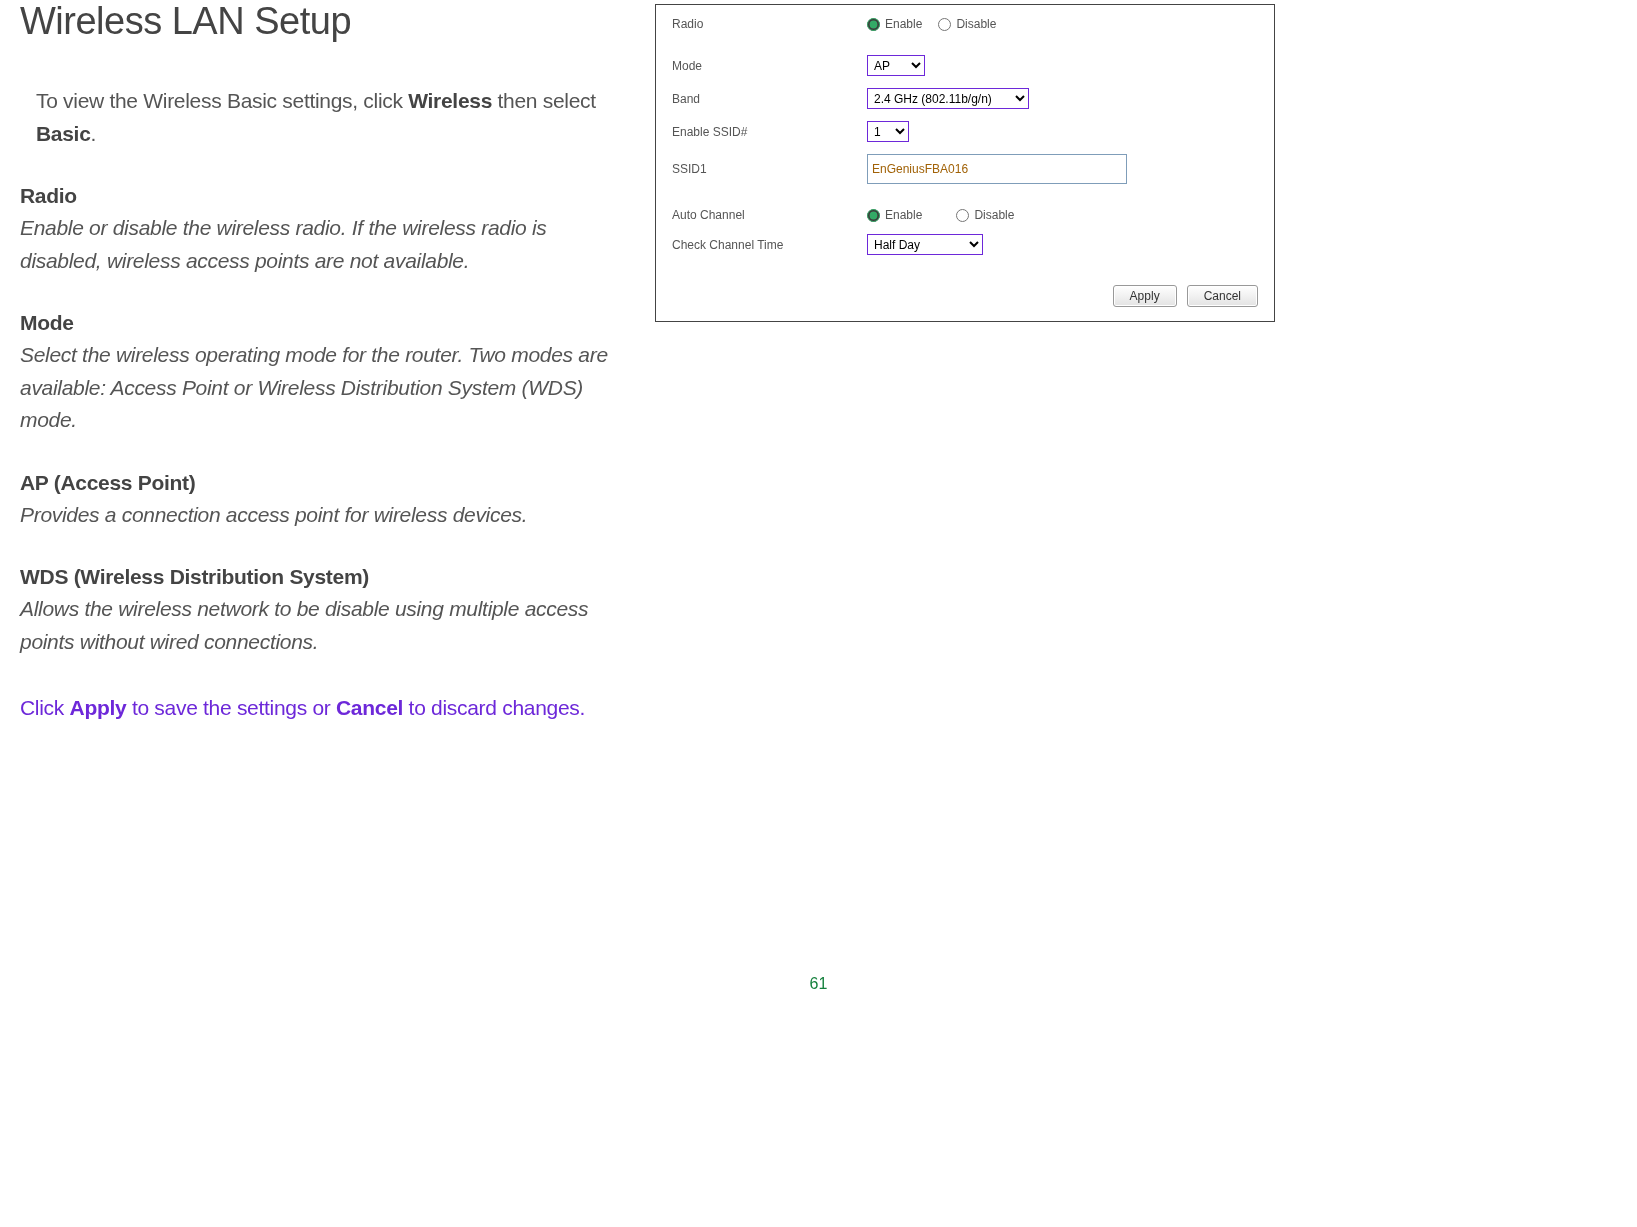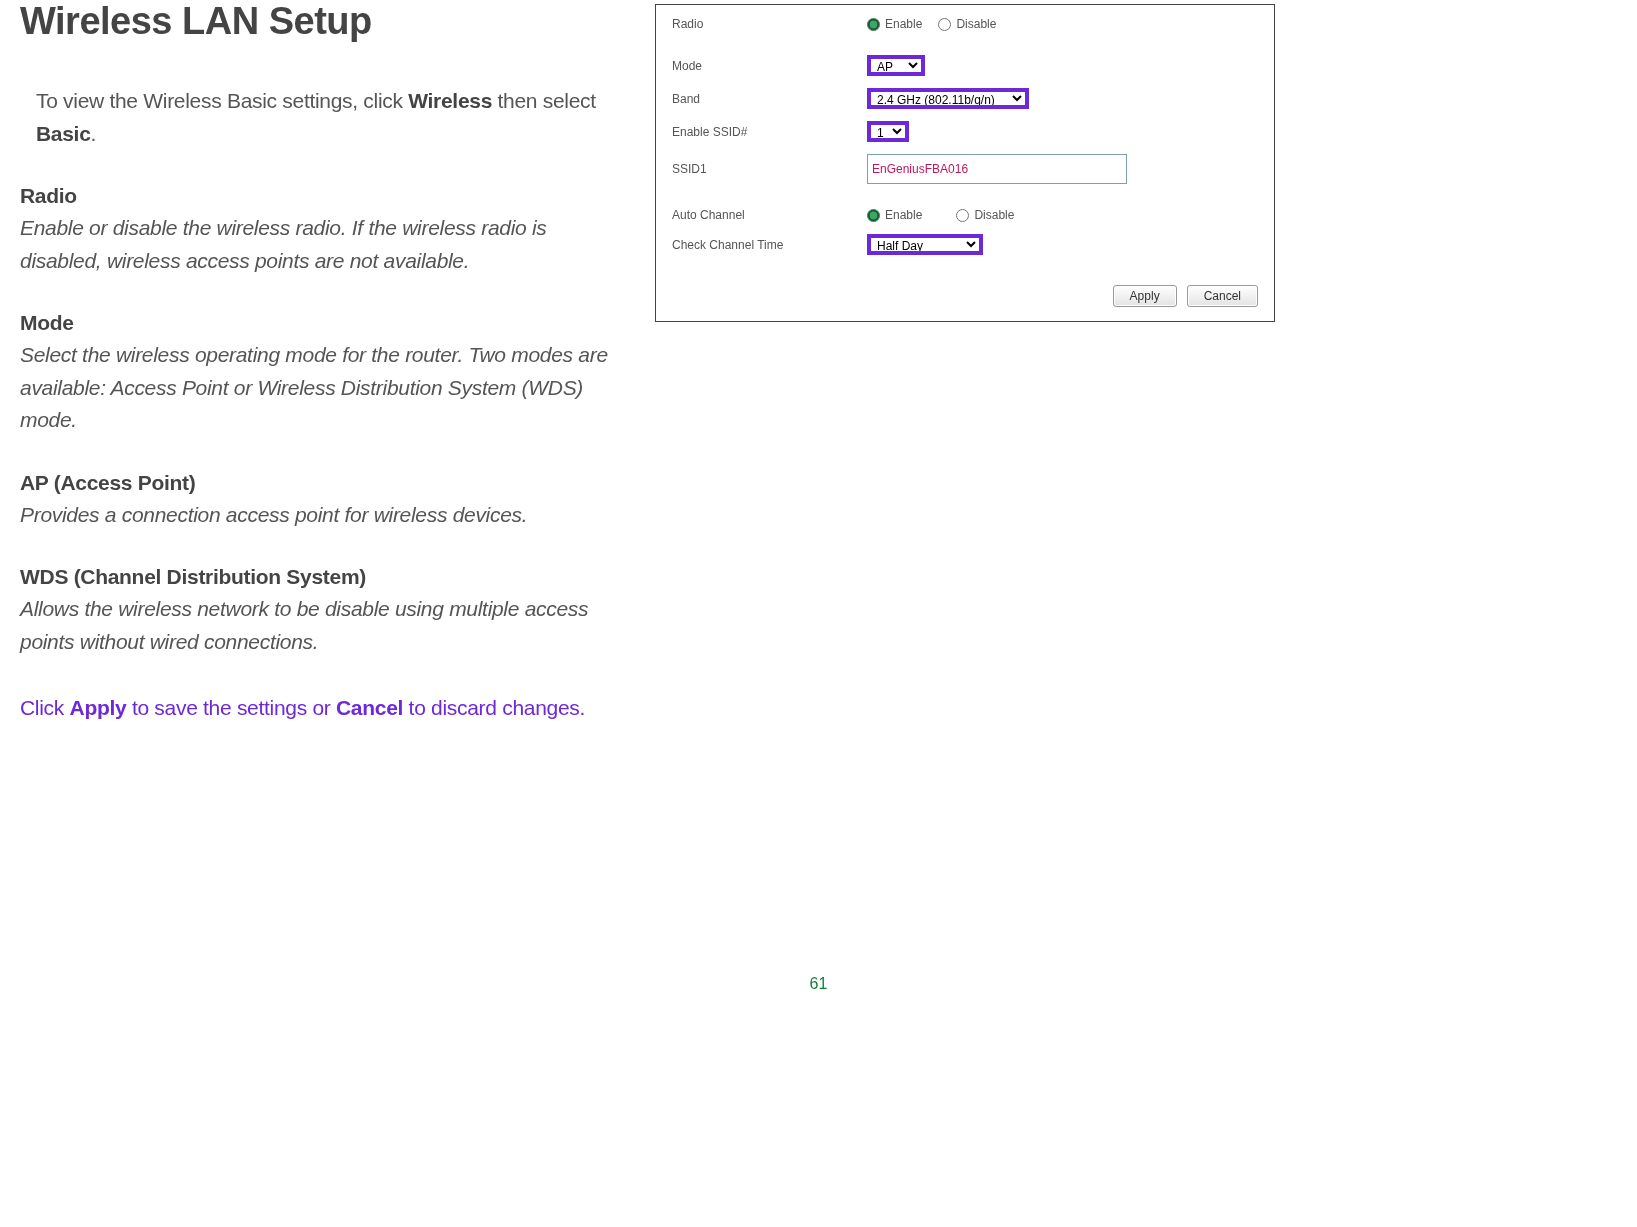--- a/index.html
+++ b/index.html
@@ -20,21 +20,21 @@
     width: 605px;
     flex: 0 0 605px;
   }
   .col-right {
     flex: 0 0 620px;
     margin-top: 4px;
     border: 1px solid #444;
   }
   h1 {
     font-size: 38px;
-    font-weight: 700;
+    font-weight: 400;
     letter-spacing: -0.5px;
     margin: 0 0 42px 0;
     color: #444;
     font-family: Arial, Helvetica, sans-serif;
   }
   .para {
     font-size: 21px;
     line-height: 1.55;
     color: #555;
     margin: 0 0 34px 16px;
@@ -103,33 +103,33 @@
   input[type="radio"] {
     margin: 0 2px 0 0;
     accent-color: #3a6;
     width: 13px;
     height: 13px;
   }
   select {
     font-family: Tahoma, Arial, sans-serif;
     font-size: 12px;
     height: 21px;
-    border: 4px solid #6d28d9;
+    border: 1px solid #6d28d9;
     background: #fff;
     padding: 0 2px;
   }
   input[type="text"] {
     font-family: Tahoma, Arial, sans-serif;
     font-size: 12px;
     height: 21px;
     width: 260px;
     border: 1px solid #7f9db9;
     padding: 14px 4px;
     background: #fff;
-    color: #be185d;
+    color: #a16207;
   }
 
   .gap { height: 12px; }
 
   .buttons {
     display: flex;
     justify-content: flex-end;
     gap: 10px;
     padding: 14px 16px 14px 0;
   }
@@ -166,21 +166,21 @@
 
     <div class="section-head">Radio</div>
     <div class="desc">Enable or disable the wireless radio. If the wireless radio is disabled, wireless access points are not available.</div>
 
     <div class="section-head">Mode</div>
     <div class="desc">Select the wireless operating mode for the router. Two modes are available: Access Point or Wireless Distribution System (WDS) mode.</div>
 
     <div class="section-head">AP (Access Point)</div>
     <div class="desc">Provides a connection access point for wireless devices.</div>
 
-    <div class="section-head">WDS (Channel Distribution System)</div>
+    <div class="section-head">WDS (Wireless Distribution System)</div>
     <div class="desc">Allows the wireless network to be disable using multiple access points without wired connections.</div>
 
     <p class="closing">
       <span>Click </span><strong>Apply</strong><span> to save the settings or </span><strong>Cancel</strong><span> to discard changes.</span>
     </p>
 
   </div>
 
   <div class="col-right">
     <div class="panel">

